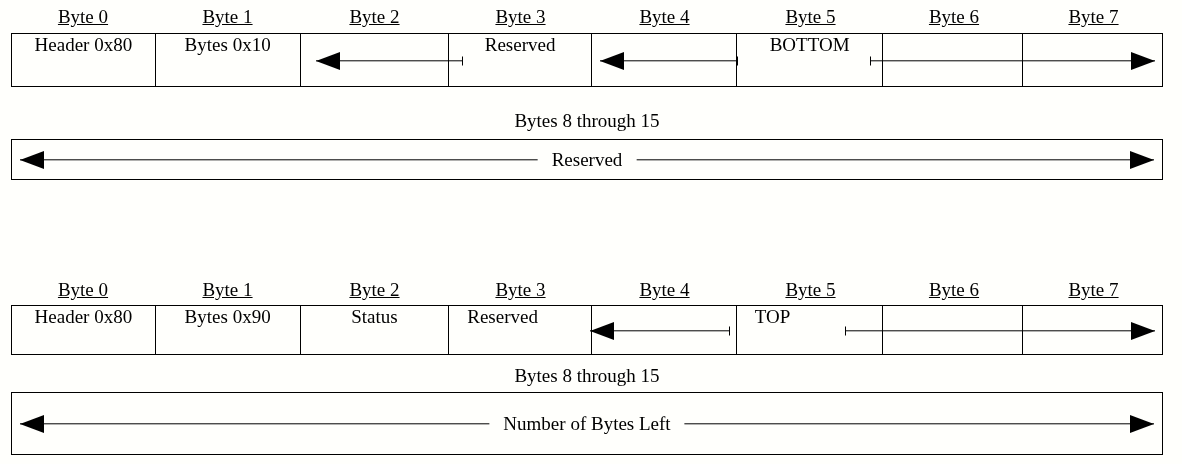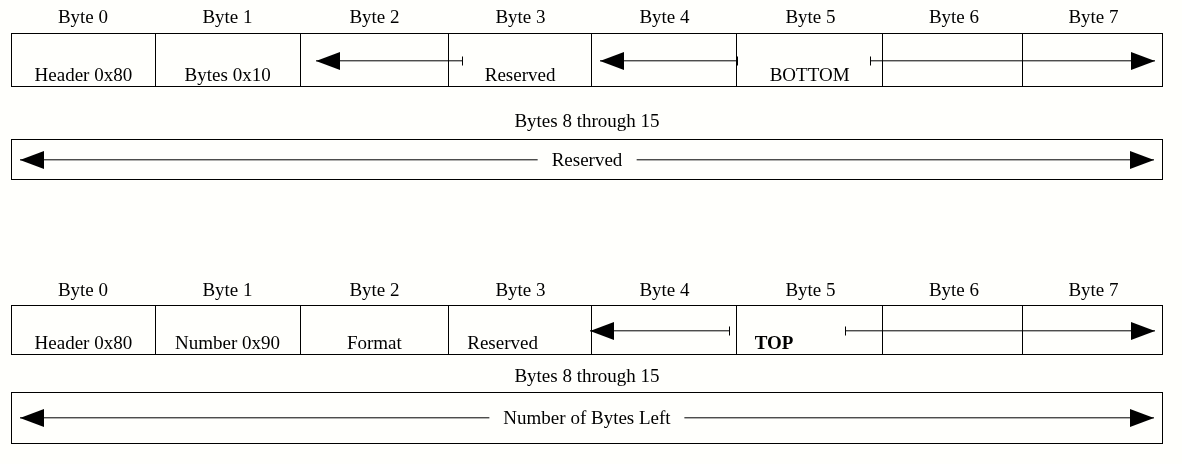--- a/index.html
+++ b/index.html
@@ -24,39 +24,40 @@
     left: 11px;
     width: 1152px;
     height: 30px;
     display: flex;
   }
   .byte-labels .byte-label {
     text-align: center;
     font-size: 19px;
     line-height: 30px;
     white-space: nowrap;
+    text-decoration: underline;
   }
 
   
   .byte-row {
     position: absolute;
     left: 11px;
     width: 1152px;
     display: flex;
     border: 1.6px solid #000;
     box-sizing: border-box;
     background: #fffffc;
   }
   .byte-cell {
     position: relative;
     border-right: 1.6px solid #000;
     box-sizing: border-box;
     font-size: 19px;
     display: flex;
-    align-items: flex-end;
+    align-items: flex-start;
     overflow: visible;
   }
   .byte-cell:last-child { border-right: none; }
   .byte-cell .cell-text {
     width: 100%;
     text-align: center;
     white-space: nowrap;
     z-index: 2;
     position: relative;
     background: transparent;
@@ -220,32 +221,32 @@
     <div class="byte-label" style="width:147px;">Byte 5</div>
     <div class="byte-label" style="width:140px;">Byte 6</div>
     <div class="byte-label" style="width:139px;">Byte 7</div>
   </div>
 
   <div class="byte-row" style="top:305px; height:50px;">
     <div class="byte-cell" style="width:144px;">
       <span class="cell-text">Header 0x80</span>
     </div>
     <div class="byte-cell" style="width:145px;">
-      <span class="cell-text">Number 0x90</span>
+      <span class="cell-text">Bytes 0x90</span>
     </div>
     <div class="byte-cell" style="width:149px;">
-      <span class="cell-text">Format</span>
+      <span class="cell-text">Status</span>
     </div>
     <div class="byte-cell" style="width:143px;">
       <span class="cell-text left">Reserved</span>
     </div>
     <div class="byte-cell" style="width:145px;">
       <span class="cell-text"></span>
     </div>
-    <div class="byte-cell" style="width:147px;font-weight:bold;">
+    <div class="byte-cell" style="width:147px;">
       <span class="cell-text left">TOP</span>
     </div>
     <div class="byte-cell" style="width:140px;">
       <span class="cell-text"></span>
     </div>
     <div class="byte-cell" style="width:139px;">
       <span class="cell-text"></span>
     </div>
   </div>
 
@@ -255,21 +256,21 @@
     <div class="line-tick" style="right:0;"></div>
   </div>
   <div class="arrow-span" style="left:845px; top:330px; width:310px;">
     <div class="arrow-line"></div>
     <div class="line-tick" style="left:0;"></div>
     <div class="arrow-head right"></div>
   </div>
 
   <div class="wide-caption" style="top:365px;">Bytes 8 through 15</div>
 
-  <div class="wide-row" style="top:392px; height:52px;text-align:right;">
+  <div class="wide-row" style="top:392px; height:63px;text-align:right;">
     <div class="arrow-span" style="left:8px; top:50%; width:1134px; transform:translateY(-50%);">
       <div class="arrow-line"></div>
       <div class="arrow-head left"></div>
       <div class="arrow-head right"></div>
     </div>
     <span class="wide-label">Number of Bytes Left</span>
   </div>
 </div>
 
 </body></html>

